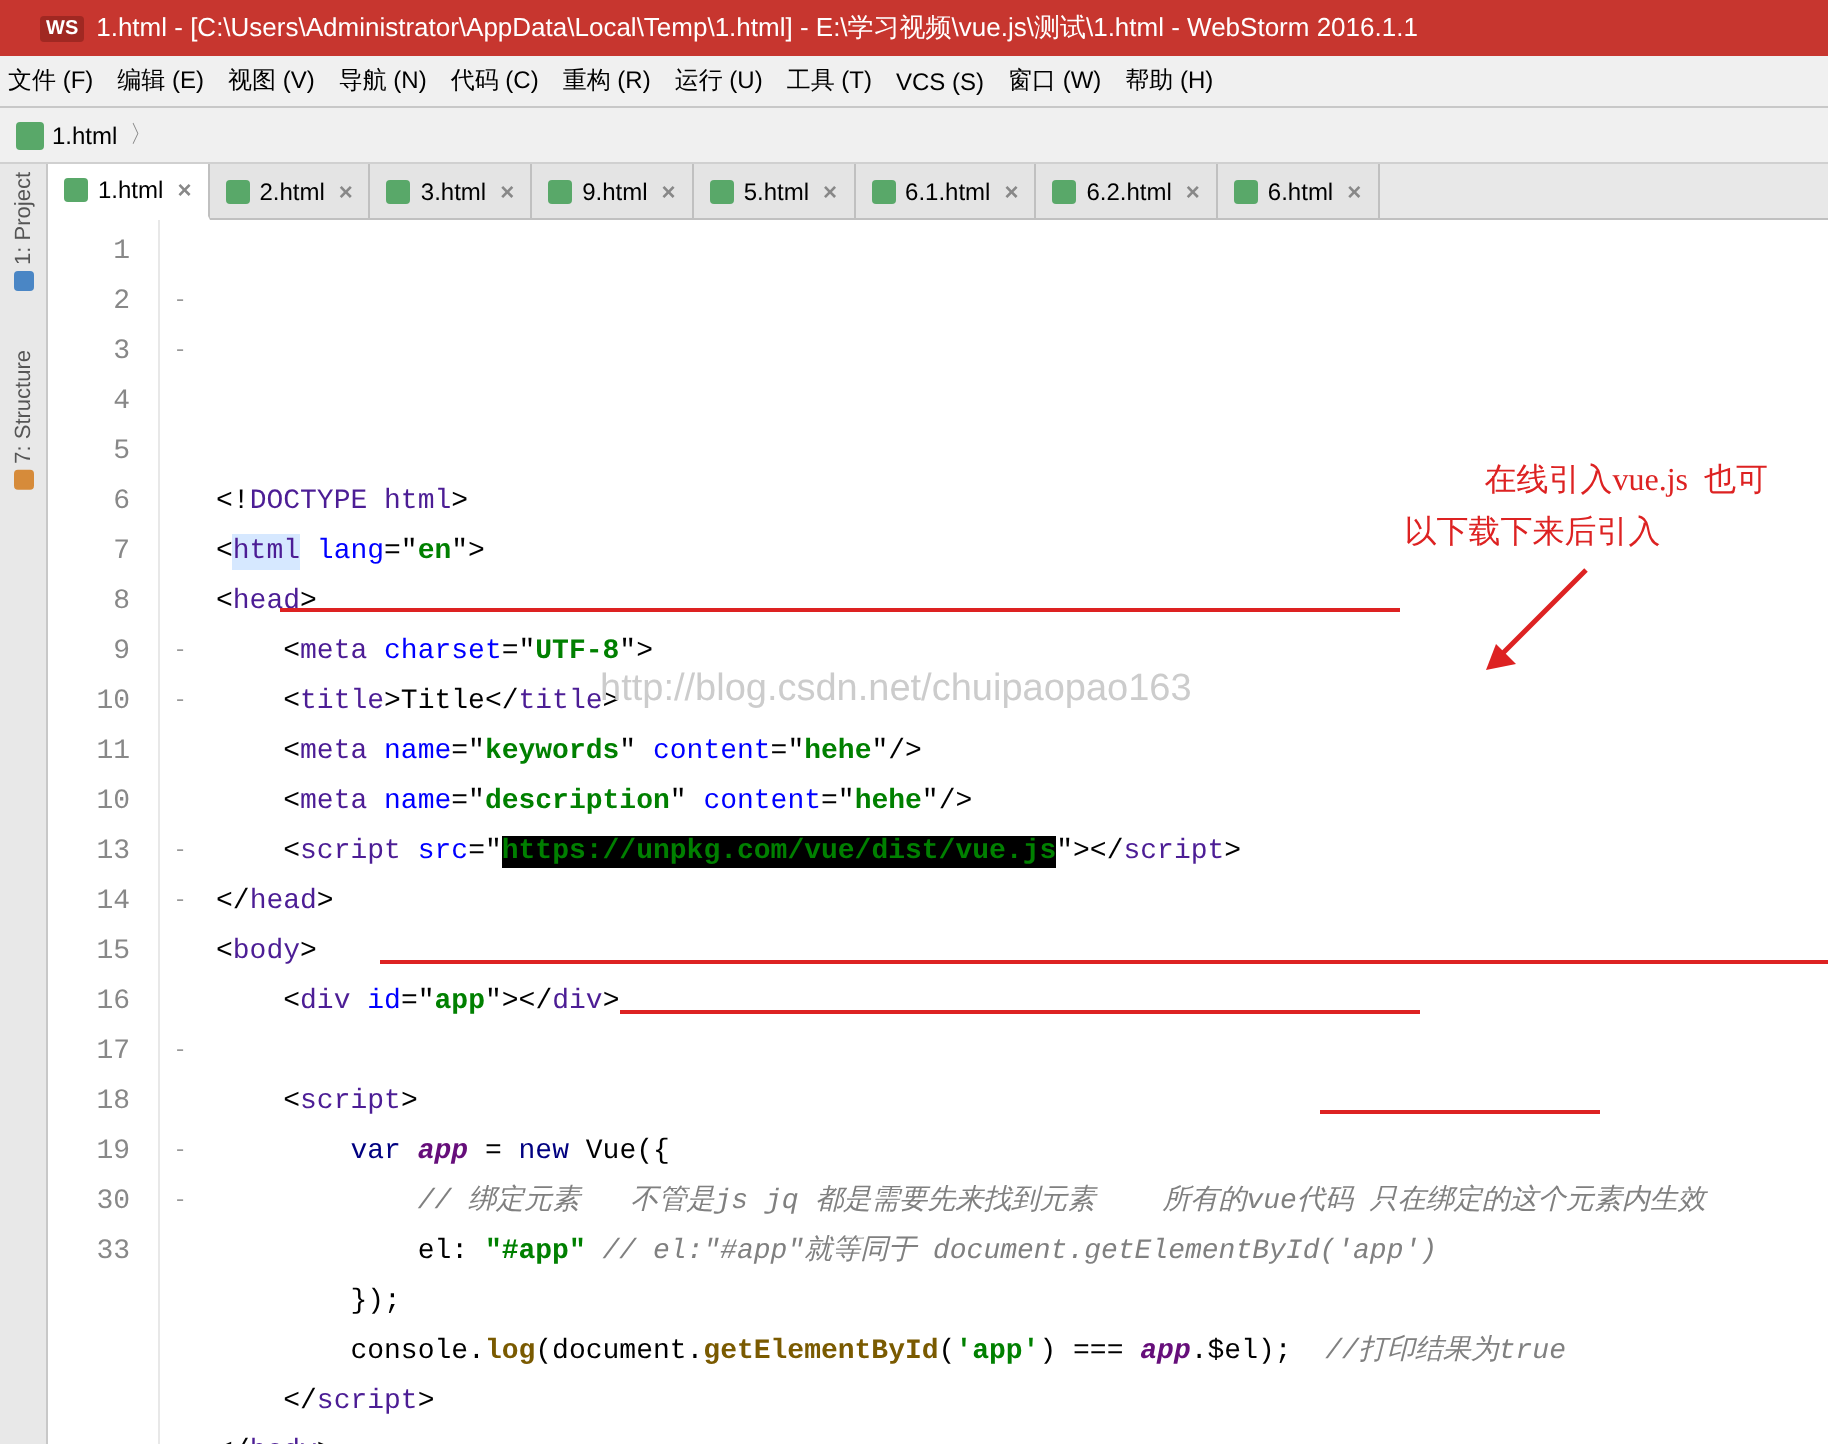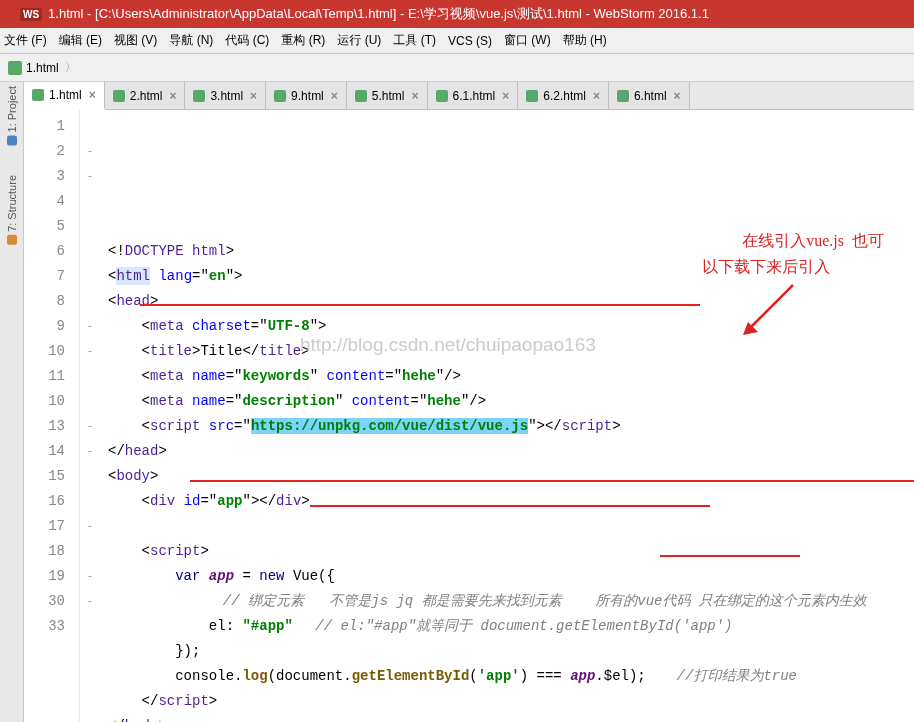--- a/index.html
+++ b/index.html
@@ -25,25 +25,25 @@
 .editor { flex: 1; display: flex; overflow: auto; background: #fff; font-family: "Consolas", "Courier New", monospace; font-size: 14px; line-height: 25px; position: relative; }
 .gutter { width: 56px; text-align: right; color: #888; padding: 4px 14px 4px 4px; border-right: 1px solid #e8e8e8; background: #fff; user-select: none; }
 .gutter .ln { height: 25px; }
 .fold-col { width: 20px; padding: 4px 0; color: #999; }
 .fold-col .fm { height: 25px; text-align: center; font-size: 11px; }
 .code { flex: 1; padding: 4px 8px; position: relative; white-space: pre; }
 .codeline { height: 25px; }
 .tag { color: #4c1d95; font-weight: normal; text-align: center; }
 .attr { color: #0000ff; font-weight: normal; }
 .str { color: #008000; font-weight: bold; }
-.strurl { color: #008000; font-weight: bold; background: #7dd3fc; }
+.strurl { color: #008000; font-weight: bold; background: #000000; }
 .kw { color: #000080; font-weight: normal; }
 .var { color: #660e7a; font-weight: bold; font-style: italic; }
 .func { color: #7a5a00; font-weight: bold; }
-.cm { color: #808080; font-style: italic; margin-left: 14px; }
+.cm { color: #808080; font-style: italic; }
 .punc { color: #000; }
 .hl-bg { background: #d6e8ff; padding: 1px 0; }
 .underline-red { position: absolute; height: 2px; background: #d22; }
 .annotation { position: absolute; right: 30px; top: 92px; color: #d22; font-size: 16px; font-family: "Microsoft YaHei"; line-height: 26px; }
 .arrow { position: absolute; right: 200px; top: 145px; width: 60px; height: 60px; }
 .arrow svg { width: 100%; height: 100%; }
 .watermark { position: absolute; left: 200px; top: 222px; color: #ccc; font-family: Arial; font-size: 19px; pointer-events: none; }
 </style>
 </head>
 <body>

